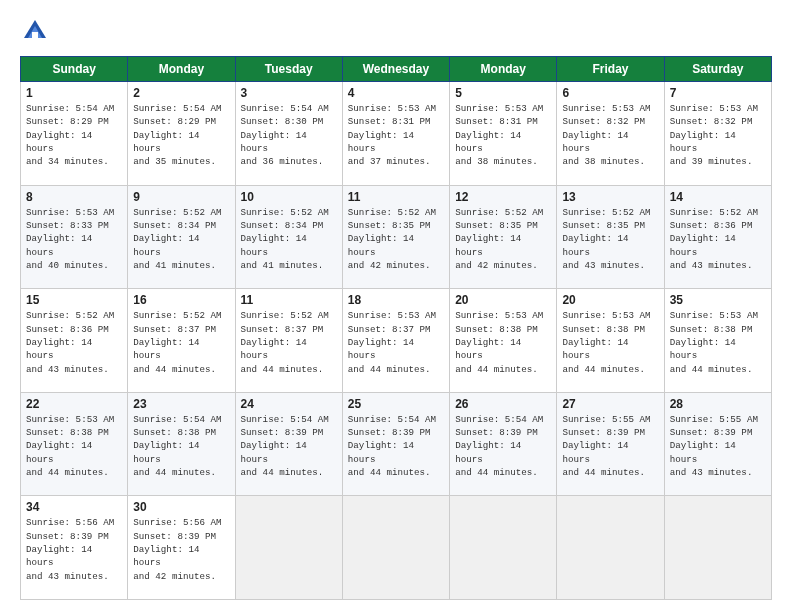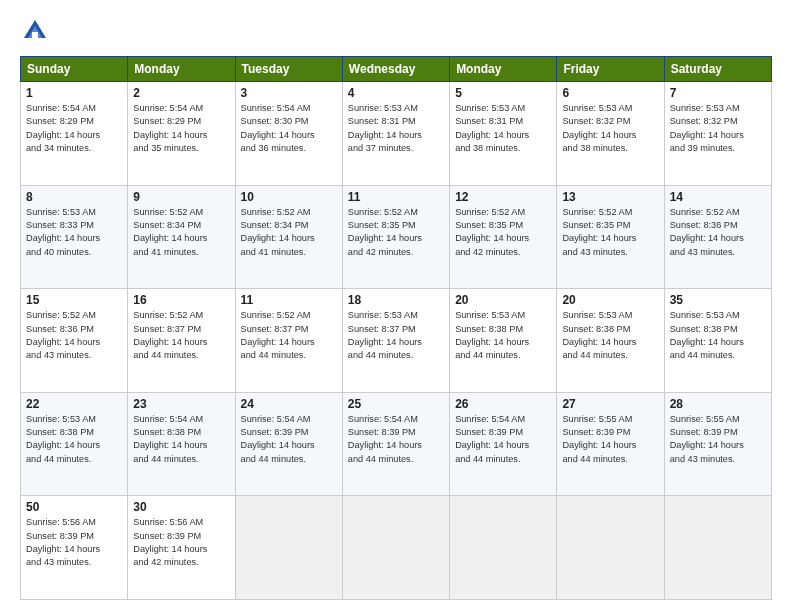--- a/index.html
+++ b/index.html
@@ -59,26 +59,26 @@
     .location-title {
       font-size: 14px;
       color: #444;
     }
     .calendar-table {
       width: 100%;
       border-collapse: collapse;
       flex: 1;
     }
     .calendar-table thead tr th {
-      background-color: #4d7c0f;
+      background-color: #15803d;
       color: #fff;
       font-size: 12px;
       font-weight: bold;
       padding: 5px 6px;
-      text-align: left;
+      text-align: center;
       border: 1px solid #1a4488;
     }
     .calendar-table tbody tr td {
       border: 1px solid #ccc;
       vertical-align: top;
       padding: 4px 5px;
       font-size: 9.5px;
       color: #333;
       background: #fff;
       width: calc(100% / 7);
@@ -90,20 +90,21 @@
       font-size: 12px;
       font-weight: bold;
       color: #222;
       display: block;
       margin-bottom: 2px;
     }
     .day-info {
       line-height: 1.45;
       color: #333;
       font-size: 9.2px;
+      font-family: Liberation Mono, monospace;
     }
     td.empty {
       background: #f0f0f0 !important;
     }
   </style>
 </head>
 <body>
 
 <div class="page">
   <div class="top-area">
@@ -392,21 +393,21 @@
         <div class="day-info">
           Sunrise: 5:55 AM<br>
           Sunset: 8:39 PM<br>
           Daylight: 14 hours<br>
           and 43 minutes.
         </div>
       </td>
         </tr>
         <tr>
           <td>
-        <span class="day-number">50</span>
+        <span class="day-number">34</span>
         <div class="day-info">
           Sunrise: 5:56 AM<br>
           Sunset: 8:39 PM<br>
           Daylight: 14 hours<br>
           and 43 minutes.
         </div>
       </td>
           <td>
         <span class="day-number">30</span>
         <div class="day-info">

